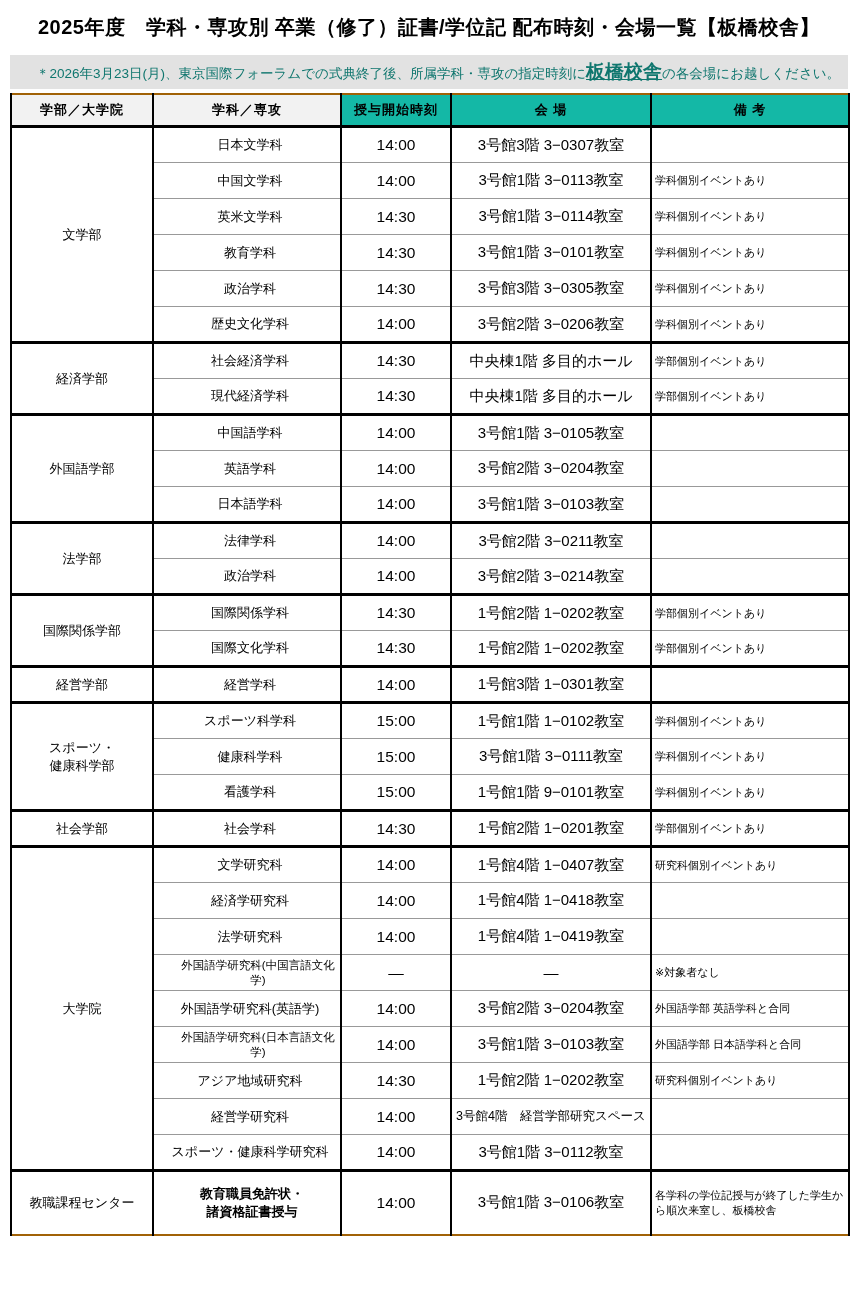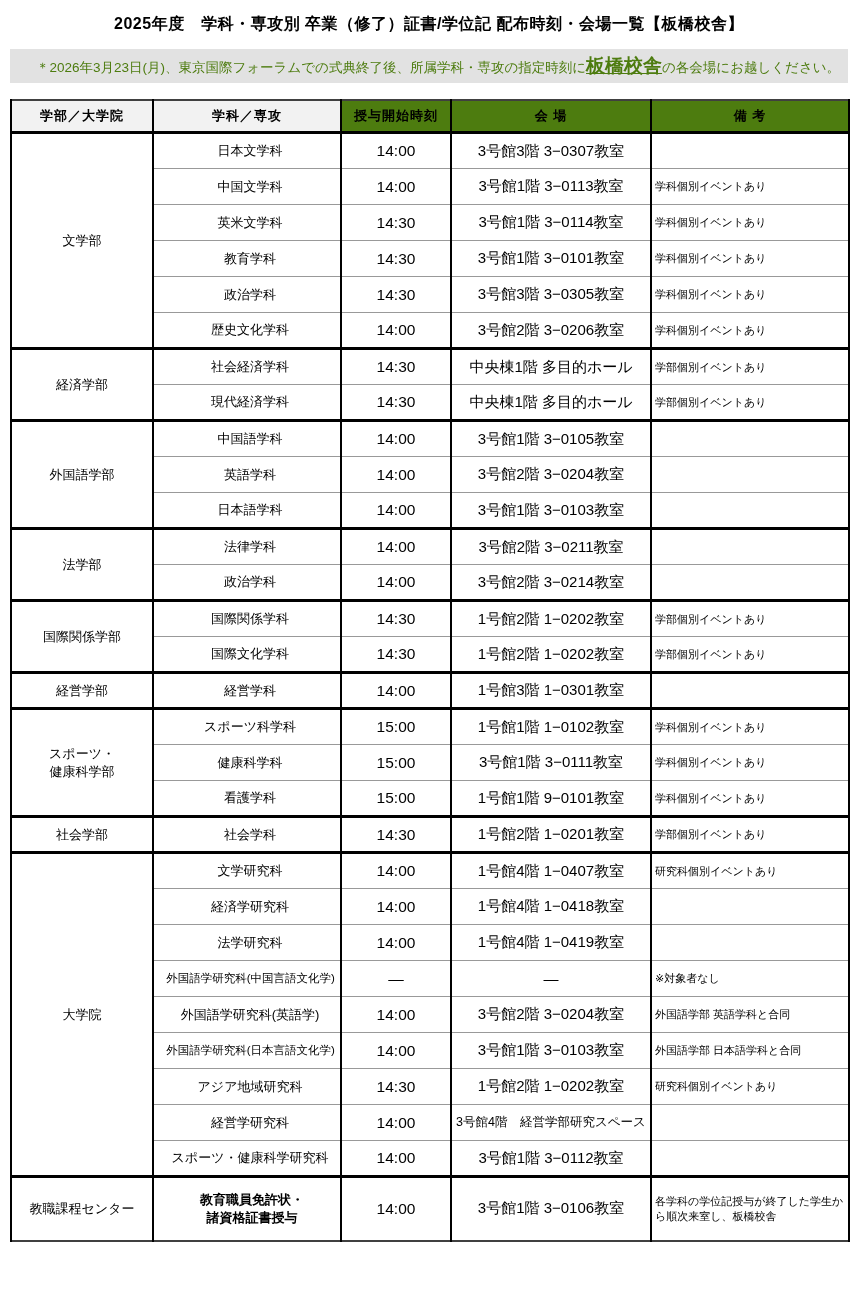--- a/index.html
+++ b/index.html
@@ -7,83 +7,83 @@
   body {
     width: 858px; height: 1300px;
     font-family: "Liberation Sans", "DejaVu Sans", sans-serif;
     color: #000;
     position: relative;
   }
   .page { width: 858px; height: 1300px; padding: 10px 10px 0 10px; }
 
   .title {
     text-align: center;
-    font-size: 16px;
+    font-size: 20px;
     font-weight: bold;
     letter-spacing: 0.5px;
     margin-top: 4px;
   }
 
   .notice {
     margin-top: 14px;
     background: #e2e2e2;
-    color: #4d7c0f;
+    color: #0f766e;
     text-align: center;
     font-size: 13.5px;
     padding: 7px 2px 6px 20px;
     line-height: 1.3;
   }
   .notice .highlight {
     font-size: 19px;
     font-weight: bold;
     text-decoration: underline;
     line-height: 1;
   }
 
   table.sched {
-    margin-top: 16px;
+    margin-top: 4px;
     width: 838px;
     border-collapse: collapse;
     table-layout: fixed;
-    border: 2px solid #404040;
+    border: 2px solid #a16207;
   }
   .sched th, .sched td {
     border-left: 2px solid #000;
     border-right: 2px solid #000;
     vertical-align: middle;
     overflow: hidden;
   }
   .sched thead tr { height: 33px; }
   .sched thead th {
     font-size: 13px;
     font-weight: bold;
     text-align: center;
     border-bottom: 2px solid #000;
     letter-spacing: 1px;
   }
   .sched thead th.gray   { background: #f2f2f2; }
-  .sched thead th.yellow { background: #4d7c0f; }
+  .sched thead th.yellow { background: #14b8a6; }
 
   .sched tbody tr { height: 36px; }
   .sched tbody tr.tall { height: 64px; }
   .sched tbody td { border-top: 1px solid #999; }
   .sched tbody tr.group-start td { border-top: 3px solid #000; }
 
   td.cell-group {
     text-align: center;
     font-size: 13px;
     white-space: pre-line;
     line-height: 1.35;
   }
   td.cell-dept {
     font-size: 13px;
     padding-left: 6px;
     text-align: center;
   }
-  td.cell-dept.small { font-size: 11.5px; padding-left: 7px; }
+  td.cell-dept.small { font-size: 11.5px; padding-left: 22px; }
   td.cell-dept.center {
     text-align: center;
     font-weight: bold;
     white-space: pre-line;
     line-height: 1.35;
     padding-left: 10px;
   }
   td.cell-time  { text-align: center; font-size: 15.5px; }
   td.cell-venue { text-align: center; font-size: 15px; }
   td.cell-venue.small { font-size: 12.5px; }

